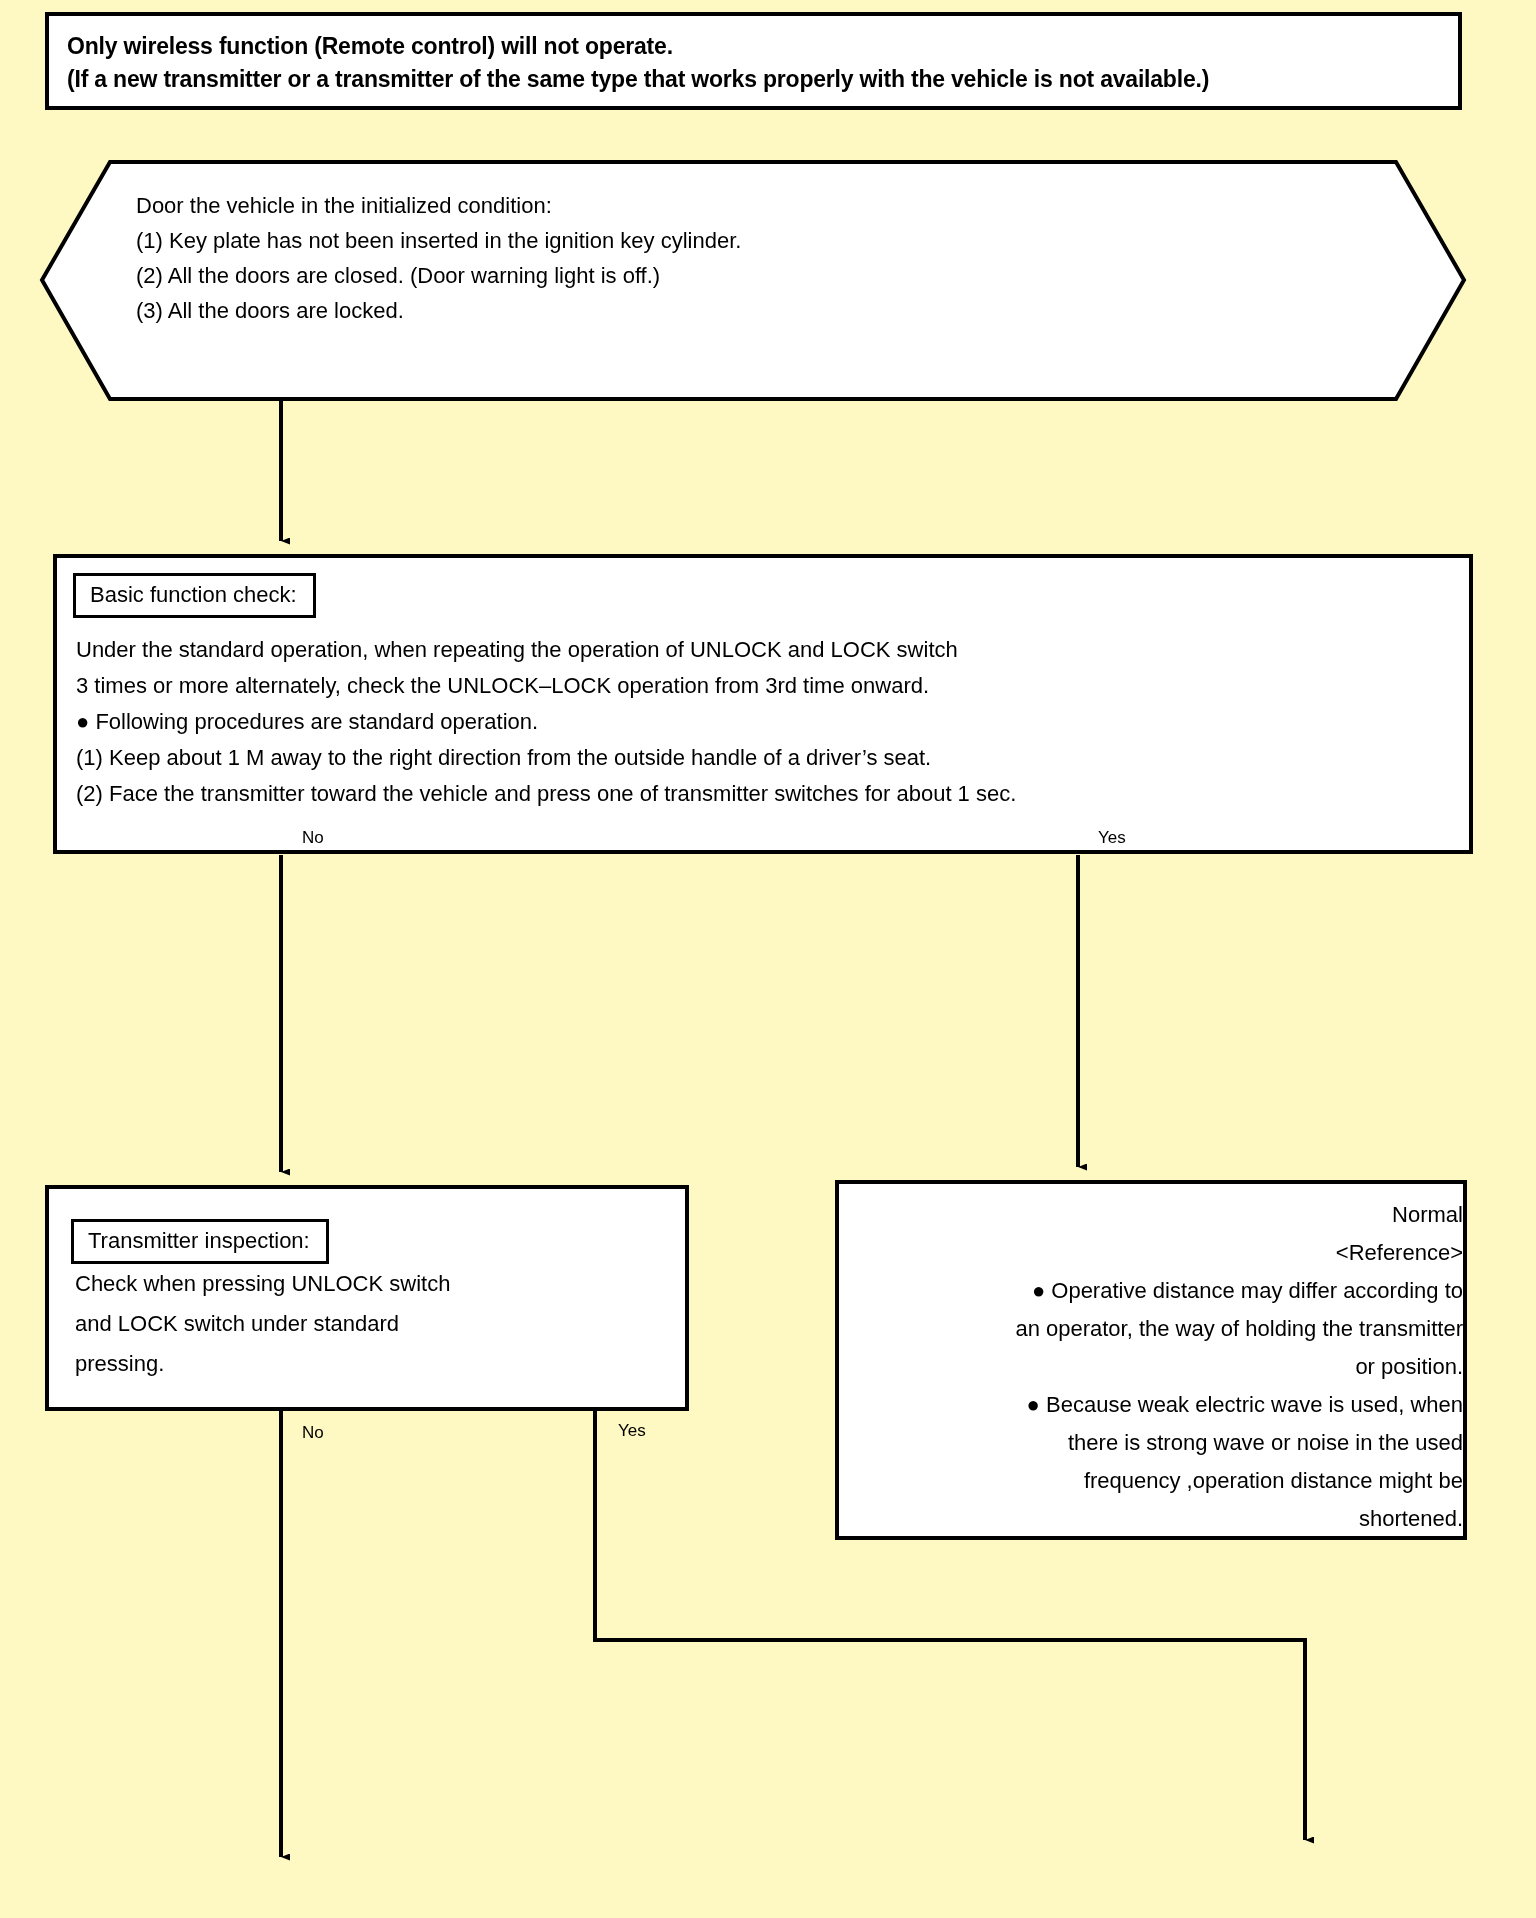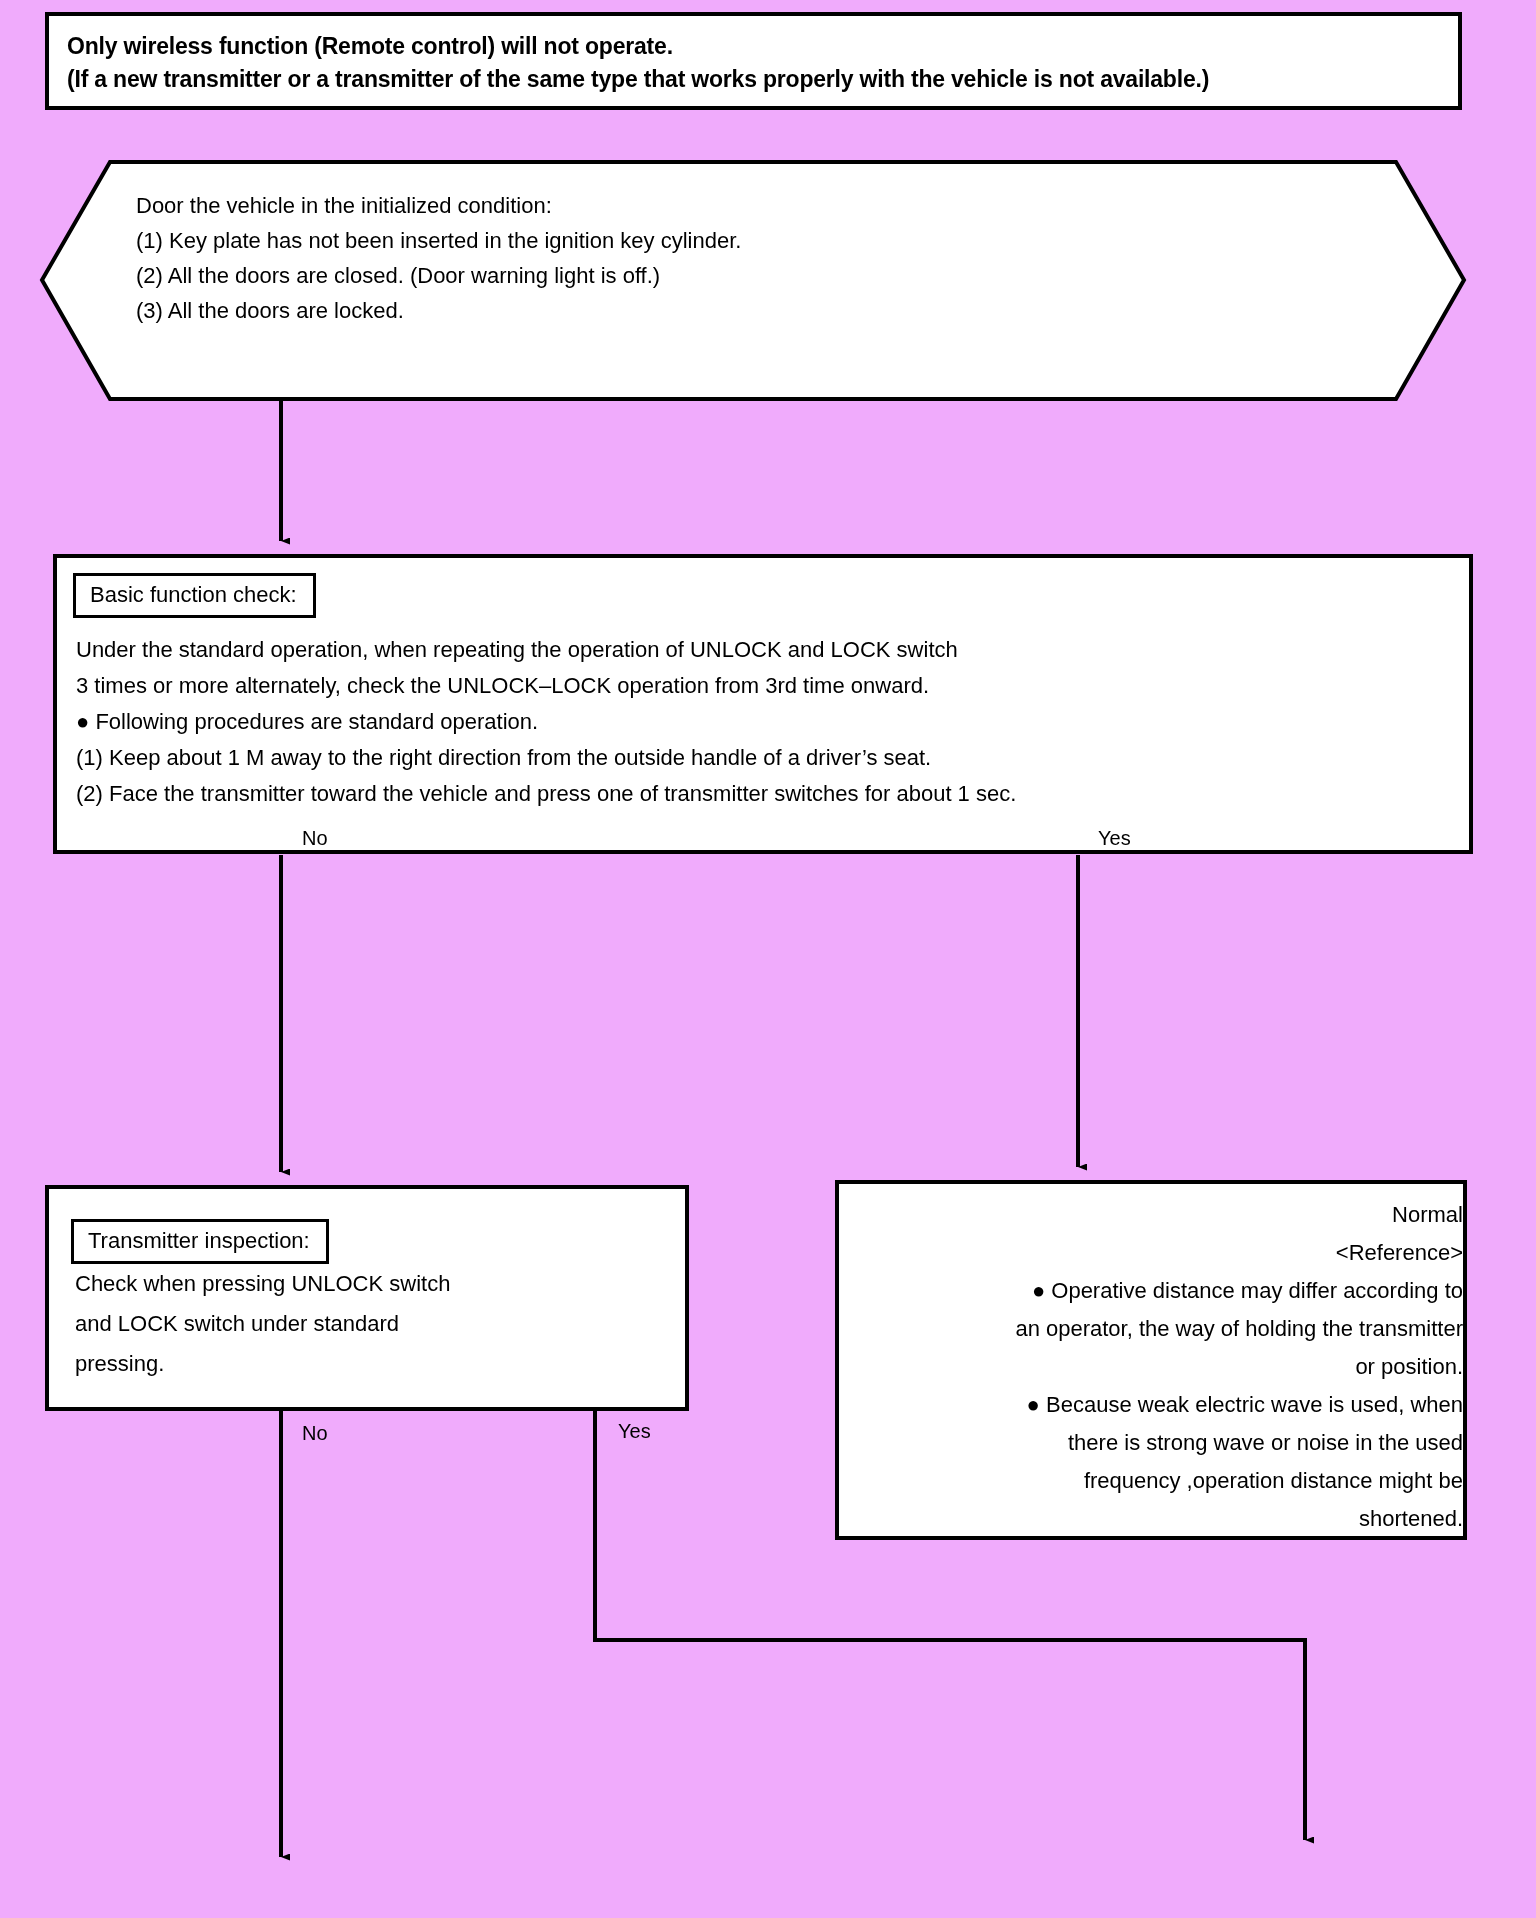--- a/index.html
+++ b/index.html
@@ -4,21 +4,21 @@
 <style>
   html, body {
     margin: 0;
     padding: 0;
     background: #ffffff;
   }
   #page {
     position: relative;
     width: 1536px;
     height: 1918px;
-    background: #f0abfc;
+    background: #fef9c3;
     font-family: "Liberation Sans", sans-serif;
     color: #000000;
     overflow: hidden;
   }
 
   
   .header-box {
     position: absolute;
     left: 45px;
     top: 12px;
@@ -100,21 +100,21 @@
   #connectors {
     position: absolute;
     left: 0; top: 0;
     width: 1536px; height: 1918px;
     pointer-events: none;
   }
 
   
   .edge-label {
     position: absolute;
-    font-size: 20px;
+    font-size: 17px;
     line-height: 26px;
     white-space: nowrap;
   }
   #label-no-1  { left: 302px;  top: 825px; }
   #label-yes-1 { left: 1098px; top: 825px; }
   #label-no-2  { left: 302px;  top: 1420px; }
   #label-yes-2 { left: 618px;  top: 1418px; }
 </style>
 </head>
 <body>

